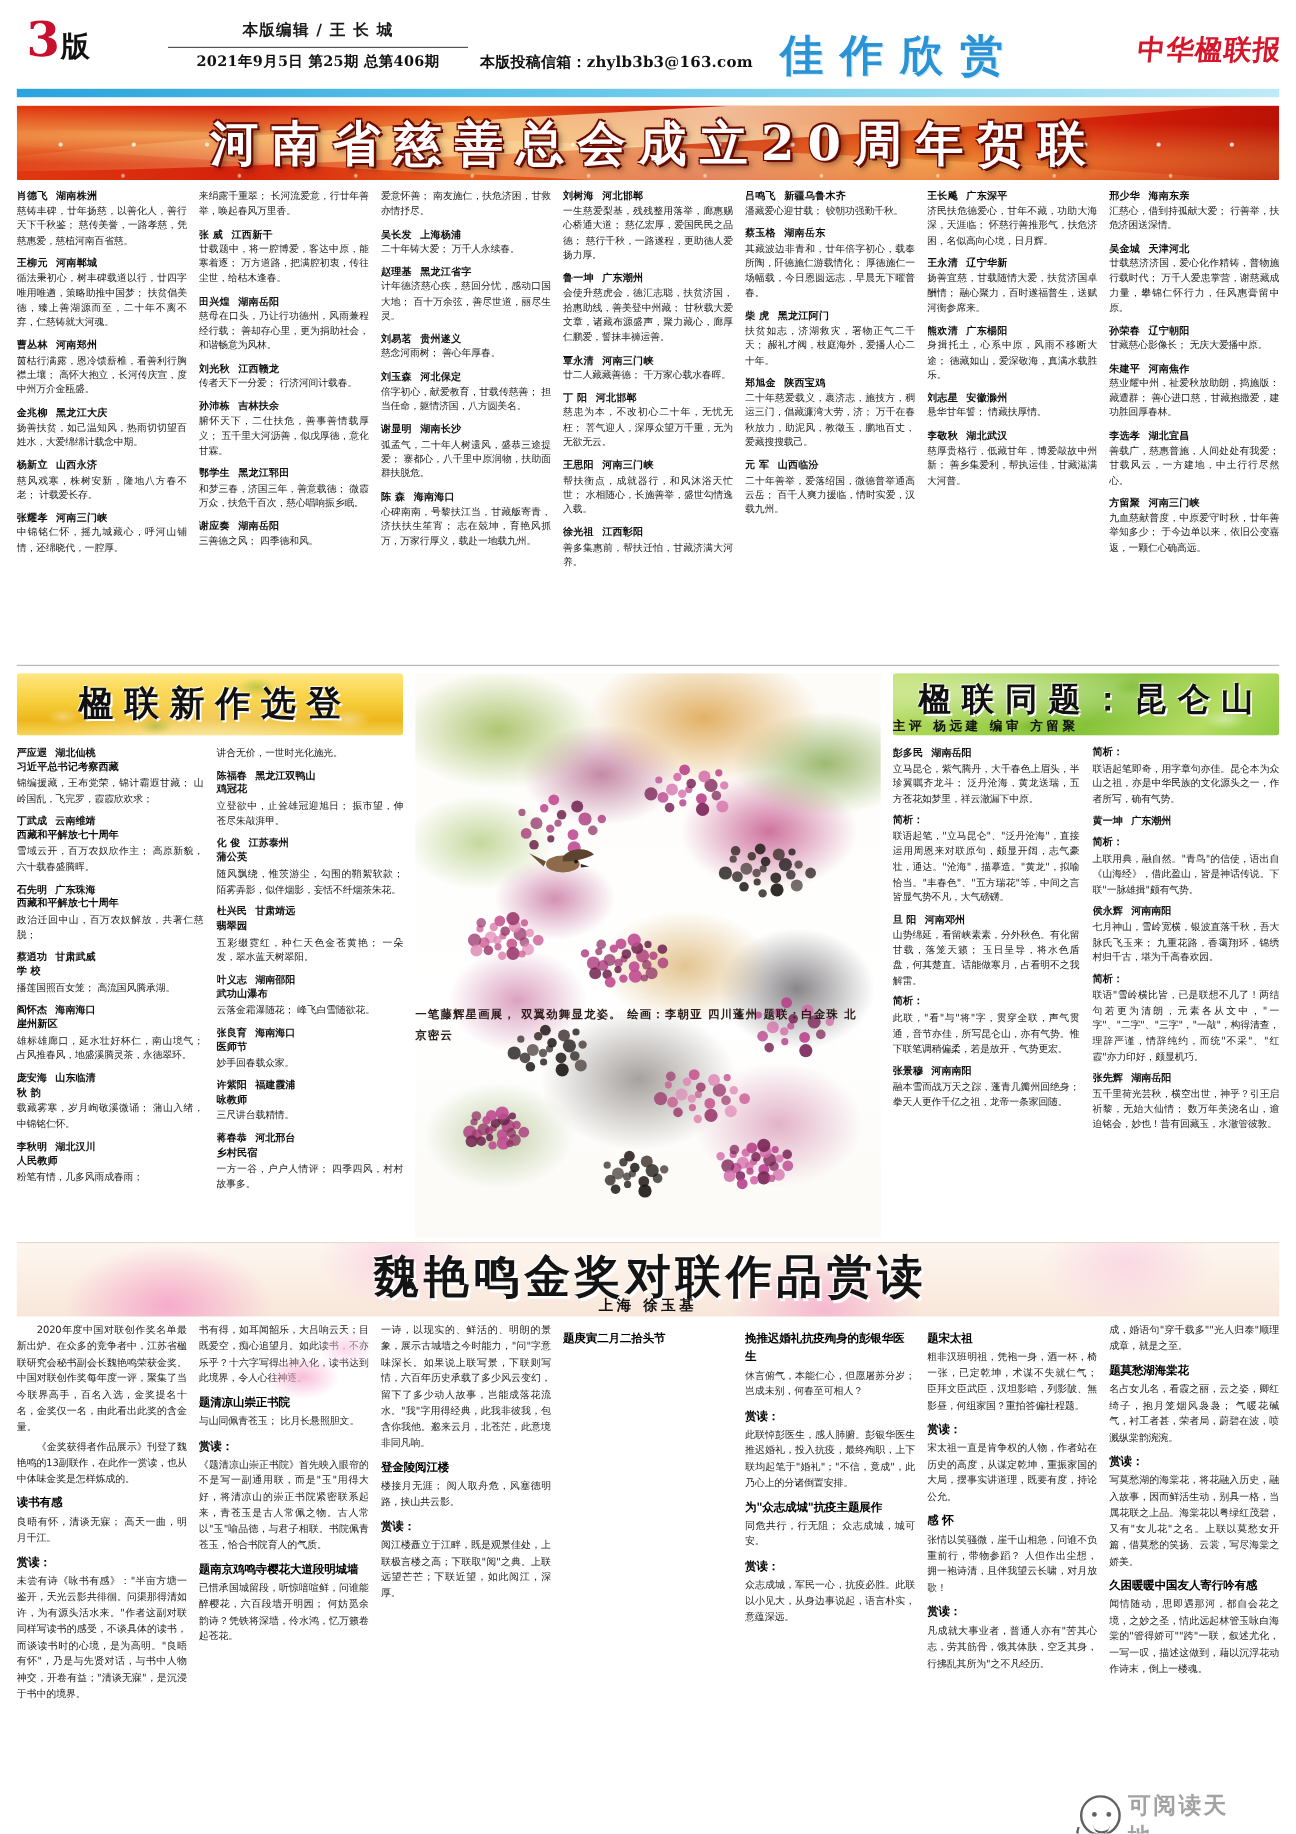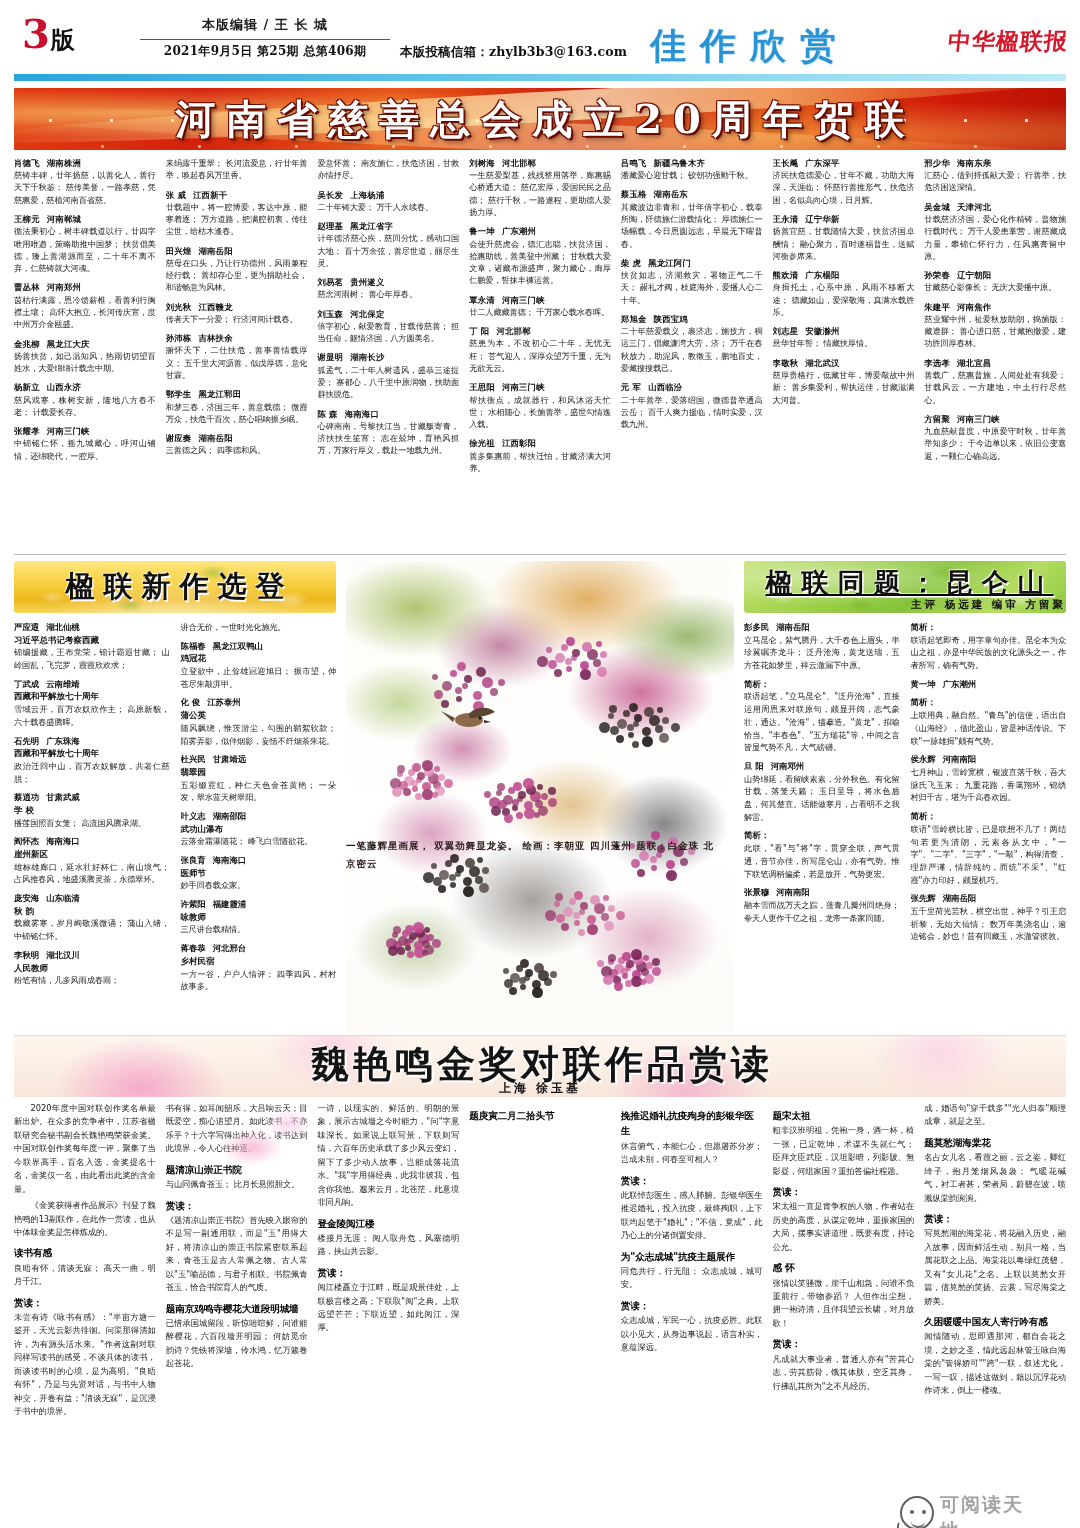--- a/index.html
+++ b/index.html
@@ -136,39 +136,38 @@
   }
   .panel-head.yellow {
     background:
       radial-gradient(ellipse at 50% 120%, rgba(255,255,255,.5) 0%, rgba(255,255,255,0) 60%),
       linear-gradient(180deg,#ffe680 0%,#f7cf3c 45%,#edb71c 75%,#f6d65a 100%);
   }
   .panel-head.green {
     background:
       radial-gradient(ellipse at 25% 30%, rgba(255,255,255,.45) 0%, rgba(255,255,255,0) 55%),
       linear-gradient(135deg,#bfe06a 0%,#9ed04a 30%,#86c33a 55%,#b6dd63 80%,#8cc93f 100%);
-    text-decoration: underline;
   }
   .panel-head .leafy {
     position:absolute; inset:0;
     background-image:
       radial-gradient(ellipse 18px 9px at 12% 70%, rgba(255,255,255,.35), rgba(255,255,255,0) 70%),
       radial-gradient(ellipse 22px 11px at 62% 22%, rgba(120,175,40,.45), rgba(255,255,255,0) 70%),
       radial-gradient(ellipse 26px 12px at 86% 74%, rgba(255,255,255,.4), rgba(255,255,255,0) 70%),
       radial-gradient(ellipse 20px 10px at 36% 85%, rgba(110,165,35,.4), rgba(255,255,255,0) 70%);
   }
   .panel-head .ph-title {
     position:relative; z-index:2;
     font-size:29px; font-weight:bold; color:#111;
     letter-spacing:9px; padding-left:9px;
     font-family:"DejaVu Serif","Liberation Serif",serif;
     text-shadow:1.5px 1.5px 0 #fff, -0.8px -0.8px 0 rgba(255,255,255,.8);
   }
   .panel-head .ph-sub {
-    position:absolute; z-index:3; bottom:1px; left:0; right:0; text-align:right;
+    position:absolute; z-index:3; bottom:1px; left:0; right:0; text-align:left;
     font-size:10.5px; font-weight:bold; color:#111; letter-spacing:3px;
   }
   .panel-head.green .ph-title { font-size:27px; margin-top:-8px; }
 
   .two-col {
     margin-top:8px;
     column-count:2; column-gap:11px; column-rule:0;
     height:404px; overflow:hidden;
   }
   .blk { break-inside:avoid; margin-bottom:6px; }

